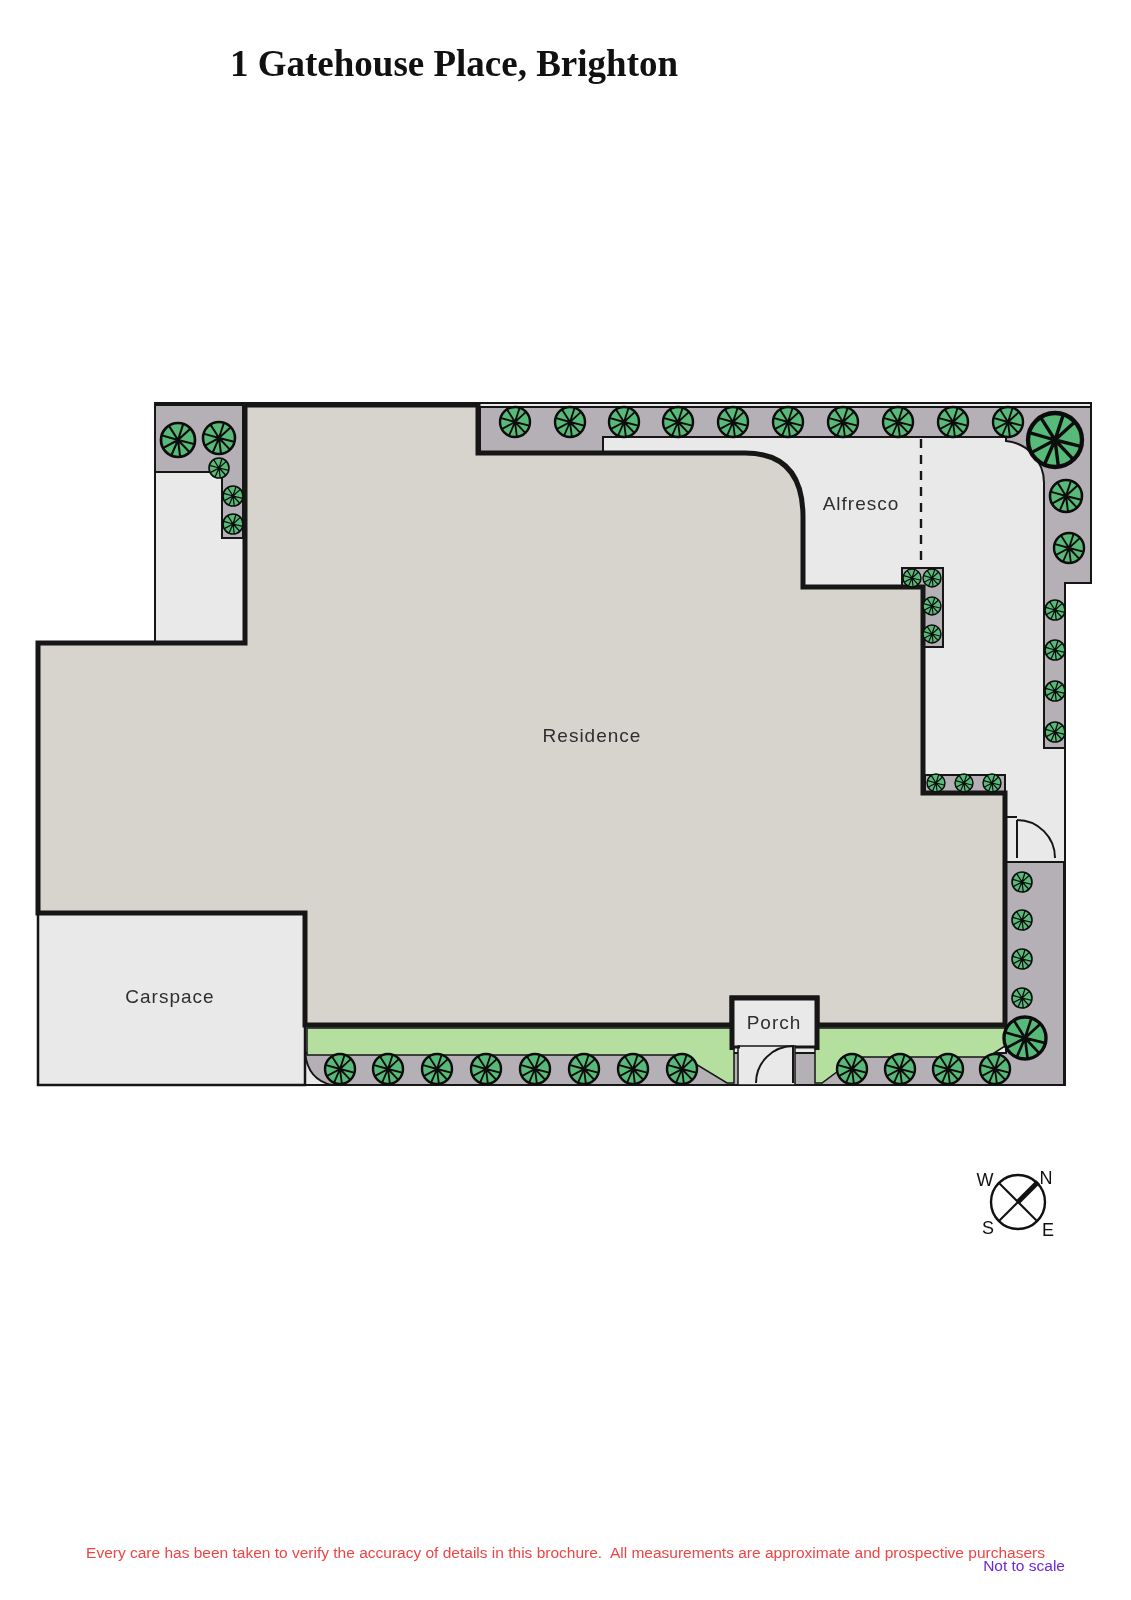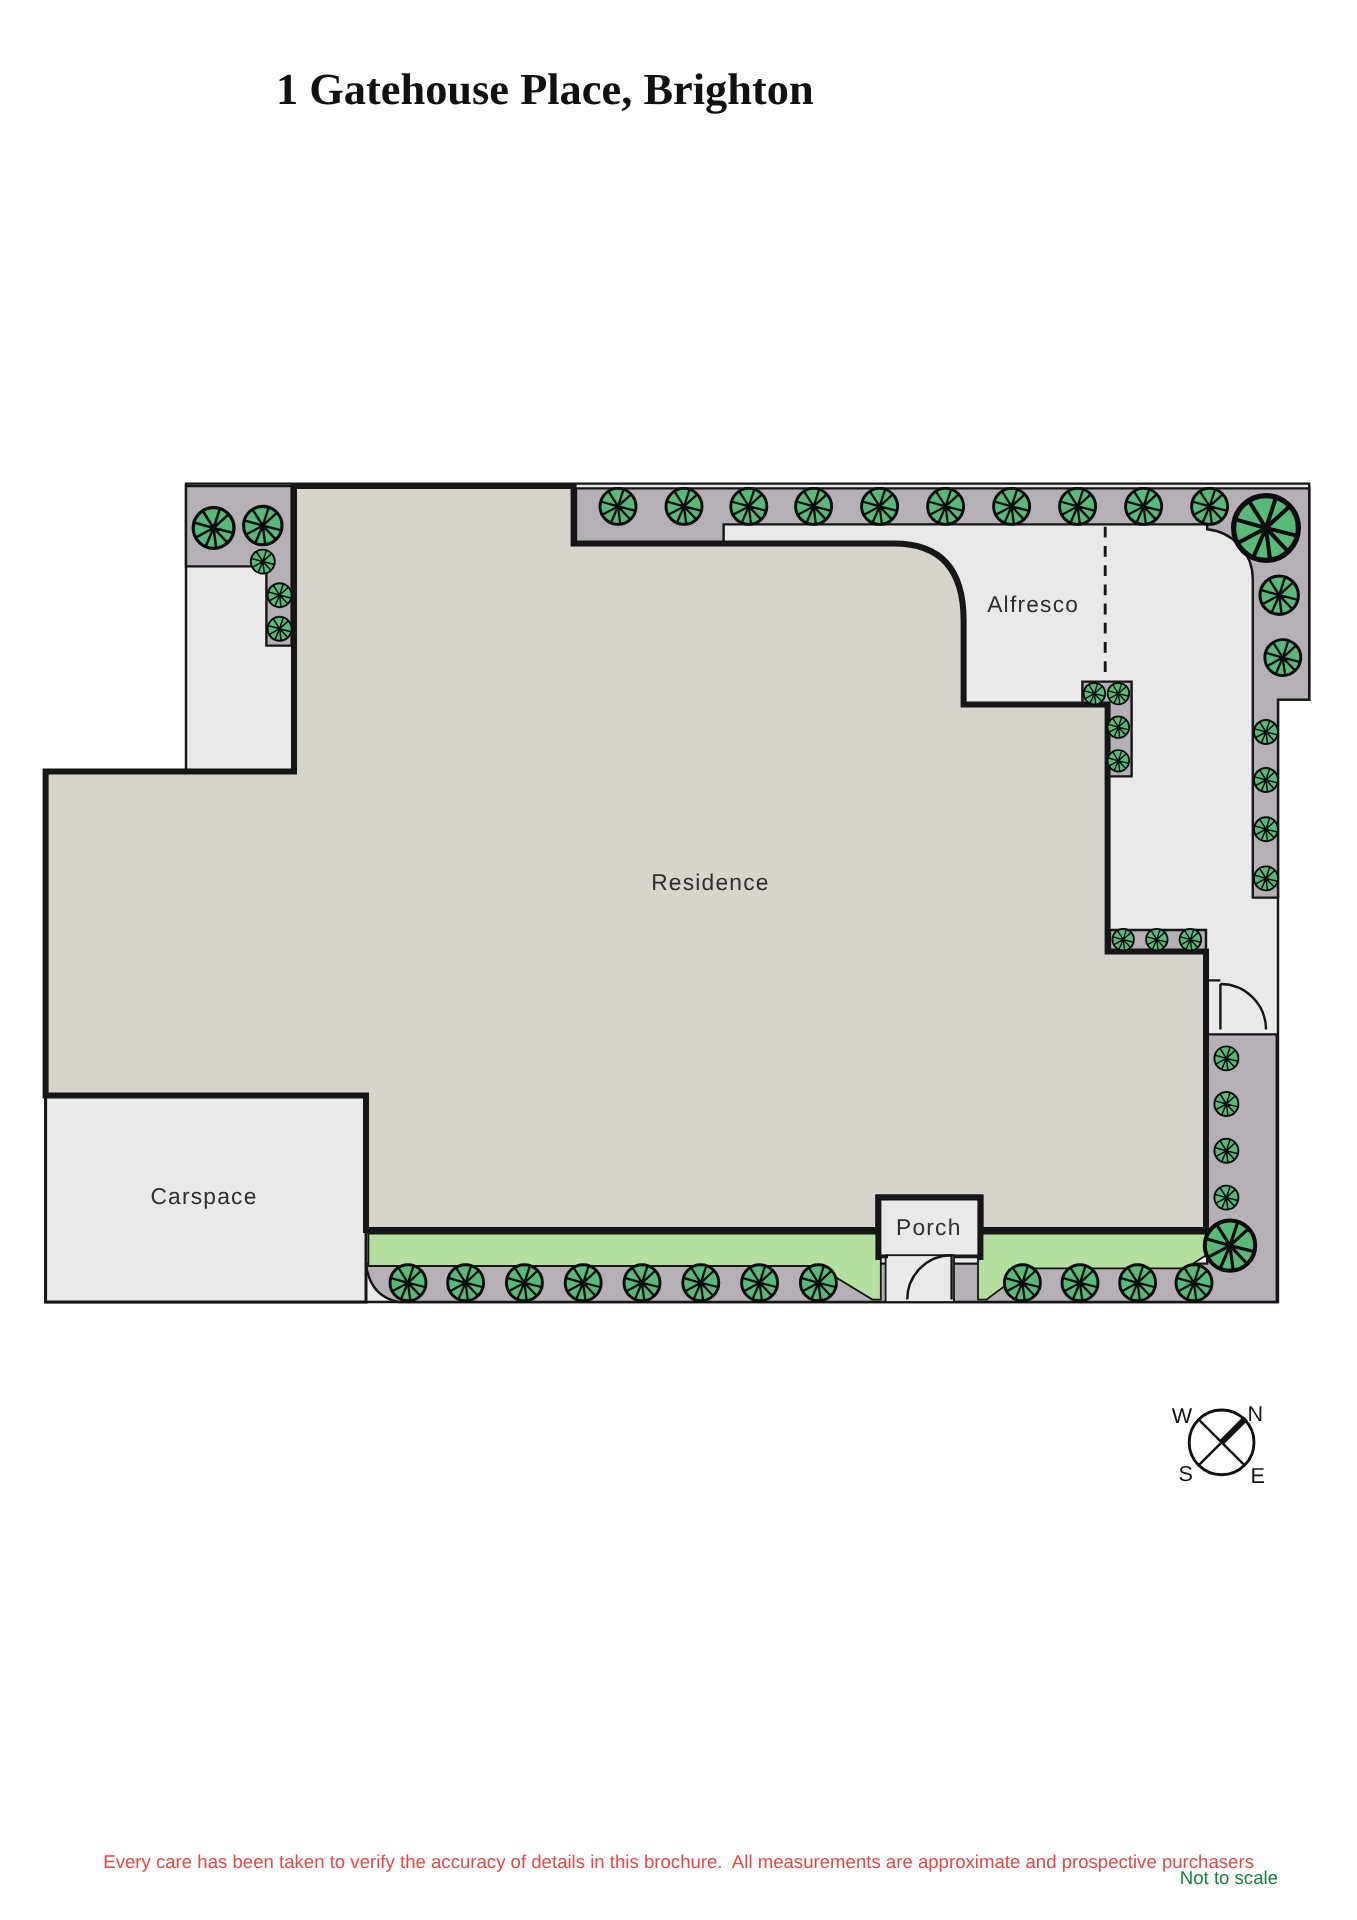--- a/index.html
+++ b/index.html
@@ -2,21 +2,21 @@
 <html style="--c-path: #e9e9e9; --c-bed: #b5b0b5; --c-residence: #d7d3cd; --c-grass: #b5df9e; --c-tree: #58ba79; --c-outline: #161616;"><head>
 <meta charset="utf-8">
 <style>
   :root{
     --c-path:#e9e9e9; --c-bed:#b5b0b5; --c-residence:#d7d3cd;
     --c-grass:#b5df9e; --c-tree:#58ba79; --c-outline:#161616;
   }
   html,body{margin:0;padding:0;background:#fff;}
   body{width:1131px;height:1600px;position:relative;overflow:hidden;
        font-family:"Liberation Sans",sans-serif;}
-  .title{position:absolute;top:54px;left:0;width:908px;text-align:center;
+  .title{position:absolute;top:42px;left:0;width:908px;text-align:center;
          font-family:"Liberation Serif",serif;font-weight:bold;font-size:37px;
          color:#111;margin:0;}
   #plan-svg{position:absolute;left:0;top:0;}
   .f-path{fill:var(--c-path);} .f-bed{fill:var(--c-bed);}
   .f-res{fill:var(--c-residence);} .f-grass{fill:var(--c-grass);}
   .s-thin{stroke:var(--c-outline);stroke-width:2;stroke-linejoin:miter;}
   .s-med{stroke:var(--c-outline);stroke-width:2.5;}
   .s-grass{stroke:var(--c-outline);stroke-width:1.5;}
   .s-thick{stroke:var(--c-outline);stroke-width:5;stroke-linejoin:miter;}
   .nofill{fill:none;}
@@ -25,21 +25,21 @@
   .plan-label{font-family:"Liberation Sans",sans-serif;font-size:19px;
               fill:#2f2f2f;letter-spacing:1px;text-anchor:middle;}
   .compass-letter{font-family:"Liberation Sans",sans-serif;font-size:18px;
                   fill:#111;text-anchor:middle;}
   .compass-line{stroke:#111;stroke-width:2;}
   .compass-thick{stroke:#111;stroke-width:5;}
   .tree-circle{fill:var(--c-tree);stroke:#0c0c0c;stroke-width:1.6;}
   .tree-spokes{fill:none;stroke:#0c0c0c;stroke-width:1.25;stroke-linecap:round;}
   .disclaimer{position:absolute;top:1505px;left:0;width:1131px;text-align:center;
               font-size:15.5px;line-height:19px;color:#ef4444;white-space:pre-wrap;}
-  .not-to-scale{position:absolute;top:1557px;right:66px;font-size:15.5px;color:#15803d;}
+  .not-to-scale{position:absolute;top:1557px;right:66px;font-size:15.5px;color:#6d28d9;}
 </style>
 </head>
 <body>
 
 <h1 class="title">1 Gatehouse Place, Brighton</h1>
 
 <svg id="plan-svg" width="1131" height="1600" viewBox="0 0 1131 1600" xmlns="http://www.w3.org/2000/svg">
   <defs>
     <g id="tree-sym">
       <circle class="tree-circle" r="10"></circle>

